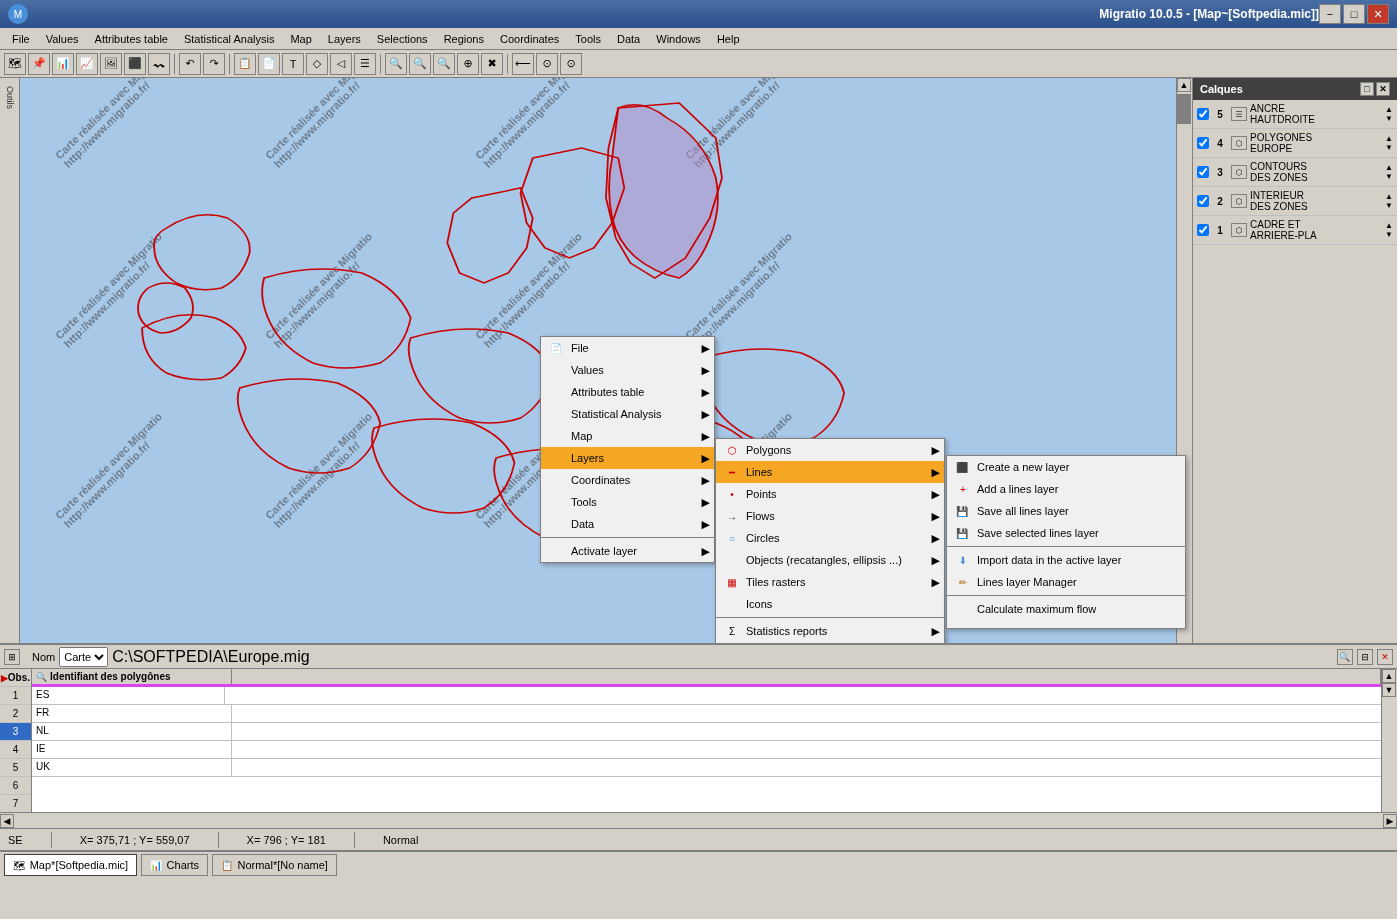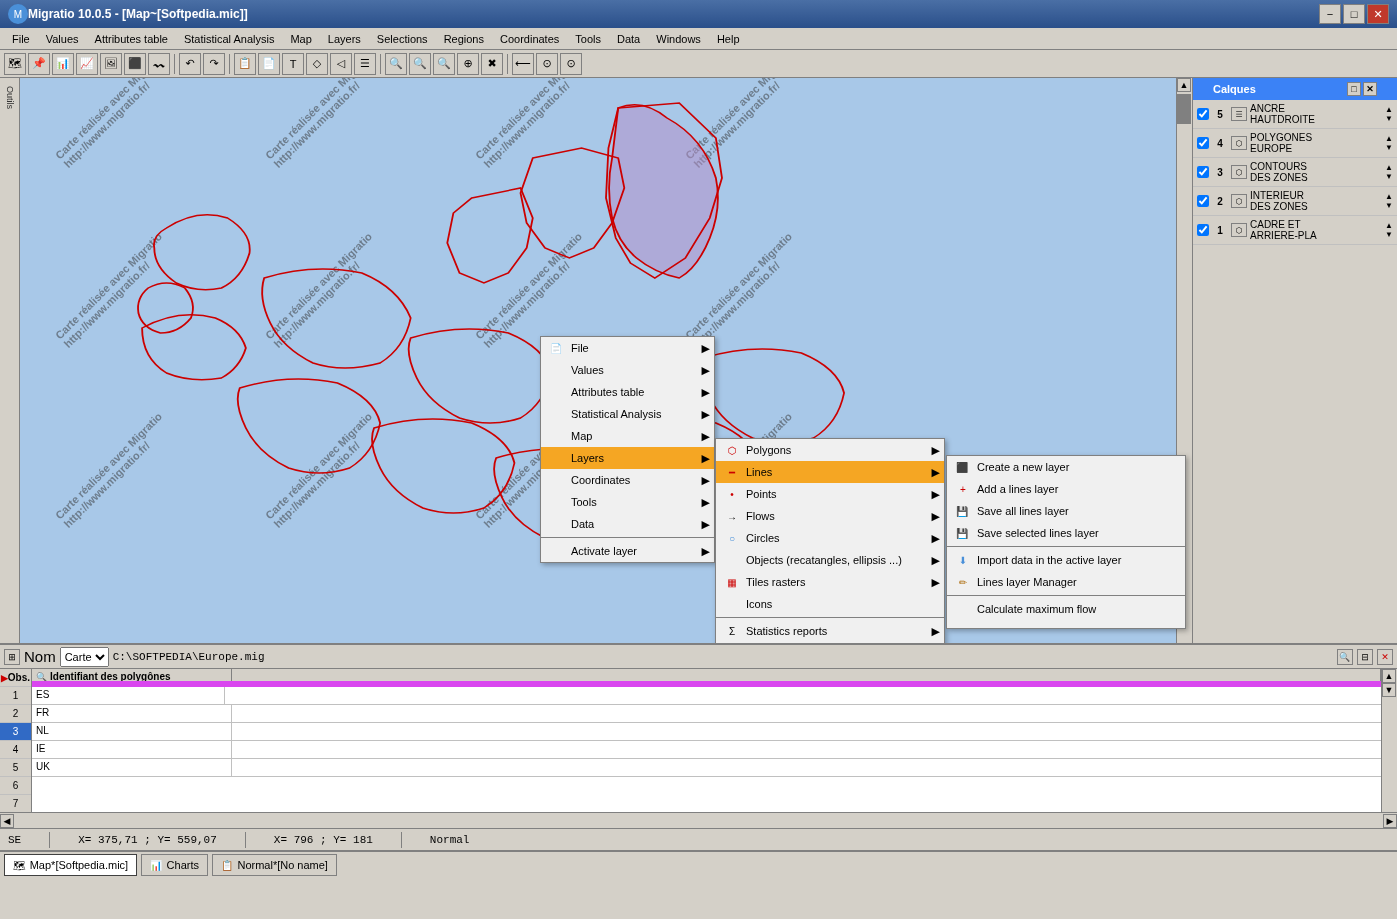--- a/index.html
+++ b/index.html
@@ -9,21 +9,21 @@
     .title-bar {
       background: linear-gradient(to bottom, #4a6fa5, #2a4f8a);
       color: white;
       height: 28px;
       display: flex;
       align-items: center;
       justify-content: space-between;
       padding: 0 8px;
       user-select: none;
     }
-    .title-bar-title { flex: 1; text-align: left; font-size: 12px; font-weight: bold; }
+    .title-bar-title { flex: 1; text-align: right; font-size: 12px; font-weight: bold; }
     .title-bar-controls { display: flex; gap: 2px; }
     .title-bar-btn {
       width: 22px; height: 20px; background: #d4d0c8; border: 1px solid #808080;
       display: flex; align-items: center; justify-content: center; cursor: pointer; font-size: 11px; color: #000;
     }
     .title-bar-btn.close { background: #c0392b; color: white; }
 
     
     .menu-bar {
       background: #d4d0c8; border-bottom: 1px solid #808080; height: 22px;
@@ -67,22 +67,22 @@
       position: absolute; right: 0; top: 0; bottom: 0; width: 16px;
       background: #d4d0c8; border-left: 1px solid #808080;
     }
 
     
     .right-panel {
       width: 205px; background: #d4d0c8; border-left: 1px solid #808080;
       display: flex; flex-direction: column;
     }
     .right-panel-header {
-      background: #3b82f6; color: white; height: 22px; display: flex;
-      align-items: center; justify-content: space-between; padding: 0 20px;
+      background: #404040; color: white; height: 22px; display: flex;
+      align-items: center; justify-content: space-between; padding: 0 7px;
       font-size: 11px; font-weight: bold;
     }
     .layer-item {
       display: flex; align-items: center; padding: 3px 4px; border-bottom: 1px solid #c0c0c0;
       font-size: 10px; gap: 3px;
     }
     .layer-num { width: 16px; text-align: center; font-weight: bold; }
     .layer-icon { width: 16px; height: 14px; display: flex; align-items: center; justify-content: center; }
     .layer-name { flex: 1; font-size: 10px; }
     .layer-arrows { display: flex; flex-direction: column; }
@@ -118,42 +118,41 @@
       font-size: 10px;
     }
     .table-row-num {
       height: 18px; display: flex; align-items: center; justify-content: center;
       border-bottom: 1px solid #c0c0c0; font-size: 10px;
     }
     .table-row-num.header { background: #d4d0c8; font-weight: bold; }
     .table-row-num.selected { background: #316ac5; color: white; }
     .table-main { flex: 1; overflow: hidden; }
     .table-header-row {
-      display: flex; background: #d4d0c8; border-bottom: 6px solid #d946ef; height: 18px;
+      display: flex; background: #d4d0c8; border-bottom: 3px solid #d946ef; height: 18px;
     }
     .table-th {
       padding: 2px 4px; border-right: 1px solid #808080; font-size: 10px; font-weight: bold;
       white-space: nowrap; overflow: hidden;
     }
     .table-data-row {
       display: flex; border-bottom: 1px solid #c0c0c0; height: 18px;
     }
     .table-data-row.selected-row { background: #316ac5; }
     .table-td {
       padding: 2px 4px; border-right: 1px solid #c0c0c0; font-size: 10px;
       white-space: nowrap; overflow: hidden;
     }
     .table-data-row.selected-row .table-td { color: white; }
 
     
     .status-bar {
       height: 22px; background: #d4d0c8; border-top: 1px solid #808080;
       display: flex; align-items: center; padding: 8px 8px; font-size: 11px;
       gap: 20px;
-      font-family: Liberation Mono, monospace;
     }
     .status-sep { width: 1px; height: 16px; background: #808080; margin: 0 8px; }
 
     
     .taskbar {
       height: 28px; background: #d4d0c8; border-top: 2px solid #808080;
       display: flex; align-items: center; padding: 2px 4px; gap: 4px;
     }
     .task-btn {
       height: 22px; padding: 0 8px; background: #d4d0c8; border: 1px solid #808080;
@@ -485,25 +484,25 @@
         <span class="layer-arrow">▲</span>
         <span class="layer-arrow">▼</span>
       </div>
     </div>
   </div>
 </div>
 
 <div class="bottom-section">
   <div class="bottom-toolbar">
     <div style="width:16px;height:16px;background:#d4d0c8;border:1px solid #808080;display:flex;align-items:center;justify-content:center;font-size:9px;">⊞</div>
-    <span style="font-size:15px;">Nom</span>
+    <span style="font-size:11px;margin-left:8px;">Nom</span>
     <select style="height:20px;font-size:11px;">
       <option>Carte</option>
     </select>
-    <span style="font-size:11px;font-family:Liberation Mono, monospace;">C:\SOFTPEDIA\Europe.mig</span>
+    <span style="font-size:16px;">C:\SOFTPEDIA\Europe.mig</span>
     <div style="flex:1;"></div>
     <div style="width:16px;height:16px;background:#d4d0c8;border:1px solid #808080;display:flex;align-items:center;justify-content:center;font-size:9px;">🔍</div>
     <div style="width:16px;height:16px;background:#d4d0c8;border:1px solid #808080;display:flex;align-items:center;justify-content:center;font-size:9px;">⊟</div>
     <div style="width:16px;height:16px;background:#d4d0c8;border:1px solid #808080;display:flex;align-items:center;justify-content:center;font-size:9px;color:#cc0000;">✕</div>
   </div>
   <div class="bottom-table-area">
 
     <div class="table-row-nums">
       <div class="table-row-num header">
         <span style="color:#cc0000;font-size:9px;">▶</span>

